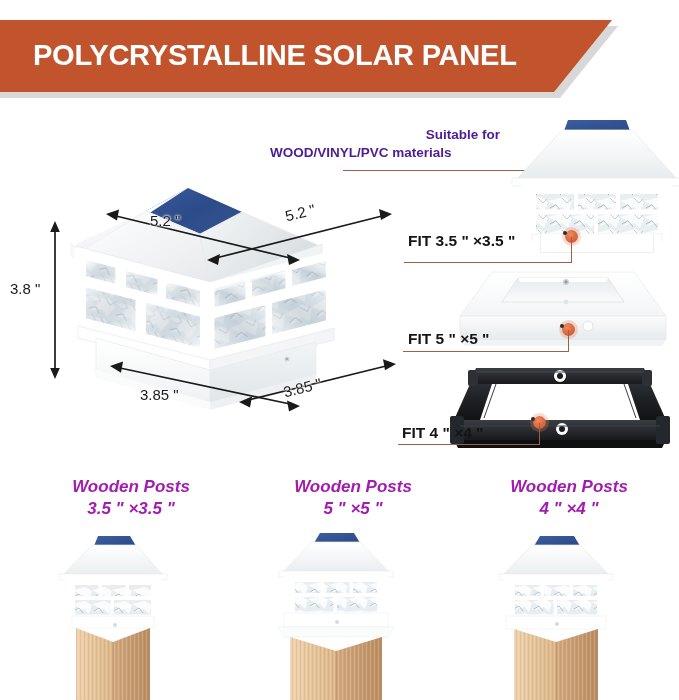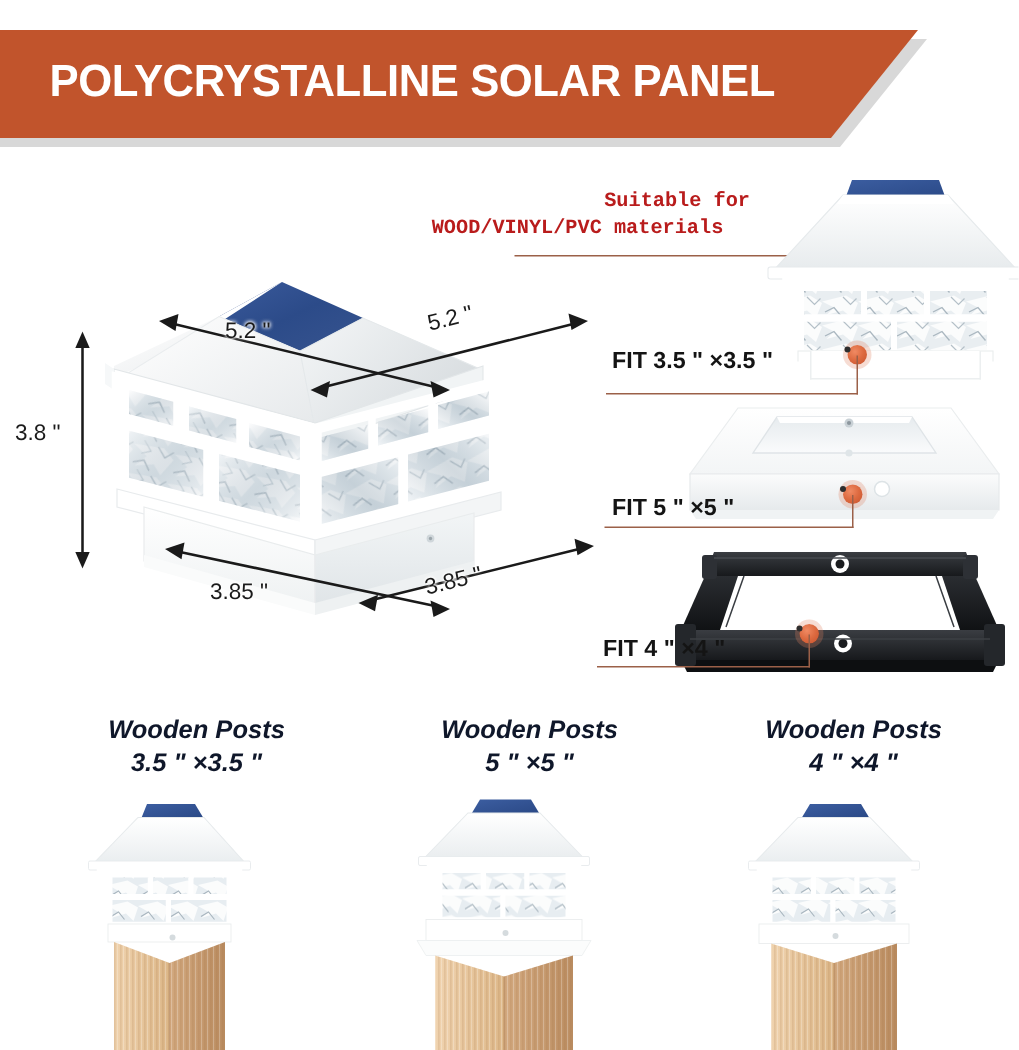--- a/index.html
+++ b/index.html
@@ -51,31 +51,31 @@
   .fit-label{
     position:absolute;
     color:#141414;
     font-size:15.5px;
     font-weight:600;
     white-space:nowrap;
     font-family:"Liberation Sans", sans-serif;
   }
   .note-text{
     position:absolute;
-    color:#b91c1c;
+    color:#4c1d95;
     font-size:13.5px;
     font-weight:600;
     text-align:right;
     line-height:17px;
     white-space:nowrap;
-    font-family:Liberation Mono, monospace;
+    font-family:Liberation Sans, sans-serif;
   }
   .post-caption{
     position:absolute;
-    color:#0f172a;
+    color:#a21caf;
     font-size:17px;
     font-weight:bold;
     font-style:italic;
     text-align:center;
     line-height:22px;
     white-space:nowrap;
     font-family:"Liberation Sans", sans-serif;
   }
 
   
@@ -278,21 +278,21 @@
       <line x1="10" y1="44" x2="148" y2="10" stroke="#1a1a1a" stroke-width="1.7"></line>
       <polygon points="1,46 14,40.5 12,51.5" fill="#1a1a1a"></polygon>
       <polygon points="158,8 145,3.2 147,14.2" fill="#1a1a1a"></polygon>
     </svg>
     <div class="dim-label" style="left:283px;top:359px;transform:rotate(-14deg);">3.85 "</div>
   </div>
 
   <div>
 
     <div class="note-text" style="left:300px;top:106px;width:200px;text-align:right;">Suitable for</div>
-    <div class="note-text" style="left:270px;top:124px;width:230px;text-align:center;">WOOD/VINYL/PVC materials</div>
+    <div class="note-text" style="left:270px;top:124px;width:230px;text-align:left;">WOOD/VINYL/PVC materials</div>
     <div class="lead-h" style="left:343px;top:150px;width:186px;"></div>
 
     <svg width="190" height="125" style="position:absolute;left:500px;top:96px;">
       <defs>
         <linearGradient id="p1roof" x1="0" y1="0" x2="0" y2="1">
           <stop offset="0" stop-color="#ffffff"></stop>
             <stop offset="1" stop-color="#e7ebed"></stop>
         </linearGradient>
         <linearGradient id="p1pan" x1="0" y1="0" x2="1" y2="1">
           <stop offset="0" stop-color="#3b5da0"></stop>

